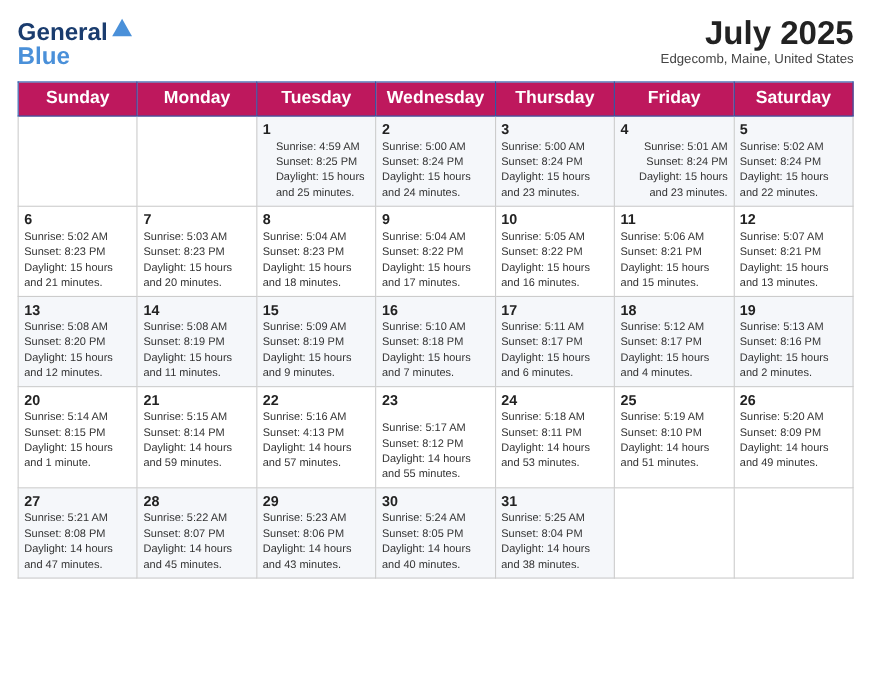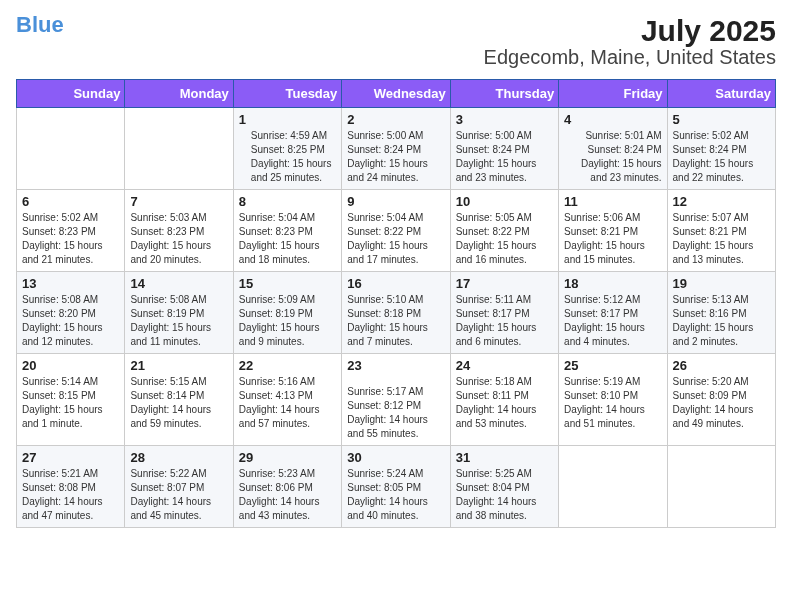--- a/index.html
+++ b/index.html
@@ -24,35 +24,35 @@
     .title-area {
       text-align: right;
     }
     .month-title {
       font-size: 30px;
       font-weight: bold;
       color: #222;
       line-height: 1;
     }
     .subtitle {
-      font-size: 20px;
+      font-size: 12px;
       color: #444;
     }
     table {
       width: 100%;
       border-collapse: collapse;
       border: 1px solid #ccc;
     }
     thead tr th {
-      background-color: #8b5cf6;
+      background-color: #be185d;
       color: #fff;
-      font-size: 13px;
+      font-size: 16px;
       font-weight: bold;
       padding: 6px 4px;
-      text-align: right;
+      text-align: center;
       border: 1px solid #2a5aaa;
     }
     tbody tr td {
       vertical-align: top;
       border: 1px solid #ccc;
       padding: 4px 5px;
       width: calc(100% / 7);
       min-height: 80px;
       font-size: 10.5px;
       color: #333;
@@ -78,20 +78,26 @@
     }
     .empty-cell {
       background: #fff !important;
     }
   </style>
 </head>
 <body>
 
 <div class="header">
   <div class="logo">
+    <div style="display:flex;align-items:center;">
+      <span style="font-size:22px;font-weight:bold;color:#1a3c6e;">General</span>
+      <svg width="22" height="22" viewBox="0 0 22 22" style="margin-left:2px;margin-top:-6px;">
+        <polygon points="11,2 20,18 2,18" fill="#4a90d9"></polygon>
+      </svg>
+    </div>
     <span style="font-size:22px;font-weight:bold;color:#4a90d9;margin-top:-4px;">Blue</span>
   </div>
   <div class="title-area">
     <div class="month-title">July 2025</div>
     <div class="subtitle">Edgecomb, Maine, United States</div>
   </div>
 </div>
 
 <table>
   <thead>

